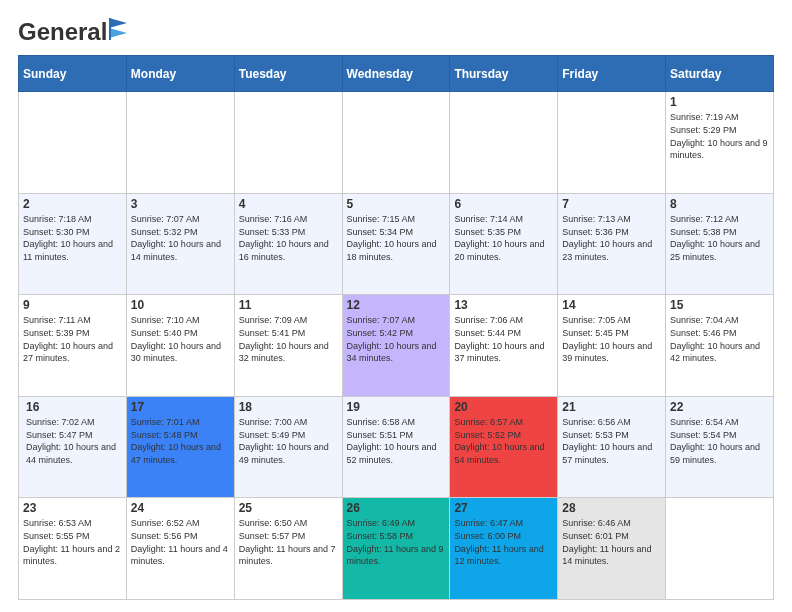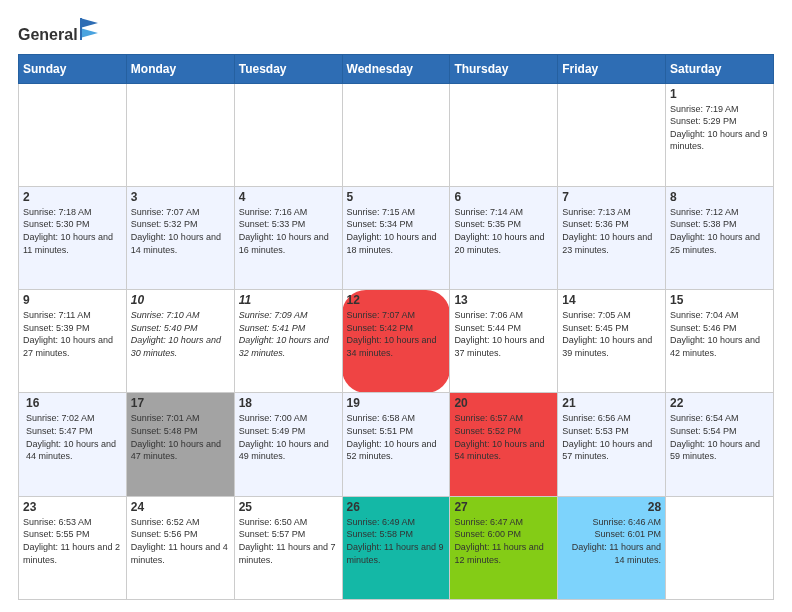--- a/index.html
+++ b/index.html
@@ -21,21 +21,21 @@
       display: flex;
       justify-content: space-between;
       align-items: flex-start;
       margin-bottom: 10px;
     }
     .logo {
       display: flex;
       align-items: center;
     }
     .logo-text {
-      font-size: 16px;
+      font-size: 24px;
       font-weight: bold;
       line-height: 1.1;
     }
     .logo-general { color: #333; }
     .logo-blue { color: #2e6db4; }
     .logo-icon {
       width: 18px;
       height: 22px;
       margin-left: 2px;
     }
@@ -61,21 +61,21 @@
       table-layout: fixed;
     }
     .calendar th {
       background-color: #2e6db4;
       color: #fff;
       font-size: 12px;
       font-weight: bold;
       padding: 5px 4px;
       text-align: left;
       border: 1px solid #2560a0;
-      height: 29px;
+      height: 36px;
     }
     .calendar td {
       border: 1px solid #ccc;
       vertical-align: top;
       padding: 3px 4px;
       font-size: 9.5px;
       color: #333;
       width: calc(100% / 7);
       height: 82px;
     }
@@ -205,35 +205,35 @@
           </td>
         </tr>
         <tr>
           <td style="background-color: rgb(255, 255, 255);">
             <span class="day-number">9</span>
             <div class="day-info">Sunrise: 7:11 AM
 Sunset: 5:39 PM
 Daylight: 10 hours
 and 27 minutes.</div>
           </td>
-          <td style="background-color: rgb(255, 255, 255); font-style: italic;">
+          <td style="background-color: rgb(255, 255, 255);">
             <span class="day-number">10</span>
             <div class="day-info">Sunrise: 7:10 AM
 Sunset: 5:40 PM
 Daylight: 10 hours
 and 30 minutes.</div>
           </td>
-          <td style="background-color: rgb(255, 255, 255); font-style: italic;">
+          <td style="background-color: rgb(255, 255, 255);">
             <span class="day-number">11</span>
             <div class="day-info">Sunrise: 7:09 AM
 Sunset: 5:41 PM
 Daylight: 10 hours
 and 32 minutes.</div>
           </td>
-          <td style="background-color: #ef4444; border-radius: 24px;">
+          <td style="background-color: #c4b5fd;">
             <span class="day-number">12</span>
             <div class="day-info">Sunrise: 7:07 AM
 Sunset: 5:42 PM
 Daylight: 10 hours
 and 34 minutes.</div>
           </td>
           <td style="background-color: rgb(255, 255, 255);">
             <span class="day-number">13</span>
             <div class="day-info">Sunrise: 7:06 AM
 Sunset: 5:44 PM
@@ -256,21 +256,21 @@
           </td>
         </tr>
         <tr>
           <td style="background-color: rgb(240, 244, 255); padding-left: 7px;">
             <span class="day-number">16</span>
             <div class="day-info">Sunrise: 7:02 AM
 Sunset: 5:47 PM
 Daylight: 10 hours
 and 44 minutes.</div>
           </td>
-          <td style="background-color: #a3a3a3;">
+          <td style="background-color: #3b82f6;">
             <span class="day-number">17</span>
             <div class="day-info">Sunrise: 7:01 AM
 Sunset: 5:48 PM
 Daylight: 10 hours
 and 47 minutes.</div>
           </td>
           <td style="background-color: rgb(240, 244, 255);">
             <span class="day-number">18</span>
             <div class="day-info">Sunrise: 7:00 AM
 Sunset: 5:49 PM
@@ -328,28 +328,28 @@
 Daylight: 11 hours
 and 7 minutes.</div>
           </td>
           <td style="background-color: #14b8a6;">
             <span class="day-number">26</span>
             <div class="day-info">Sunrise: 6:49 AM
 Sunset: 5:58 PM
 Daylight: 11 hours
 and 9 minutes.</div>
           </td>
-          <td style="background-color: #84cc16;">
+          <td style="background-color: #0ea5e9;">
             <span class="day-number">27</span>
             <div class="day-info">Sunrise: 6:47 AM
 Sunset: 6:00 PM
 Daylight: 11 hours
 and 12 minutes.</div>
           </td>
-          <td style="background-color: #7dd3fc; text-align: right;">
+          <td style="background-color: #e5e5e5;">
             <span class="day-number">28</span>
             <div class="day-info">Sunrise: 6:46 AM
 Sunset: 6:01 PM
 Daylight: 11 hours
 and 14 minutes.</div>
           </td>
           <td class="empty-cell"></td>
         </tr>
       </tbody>
   </table>

